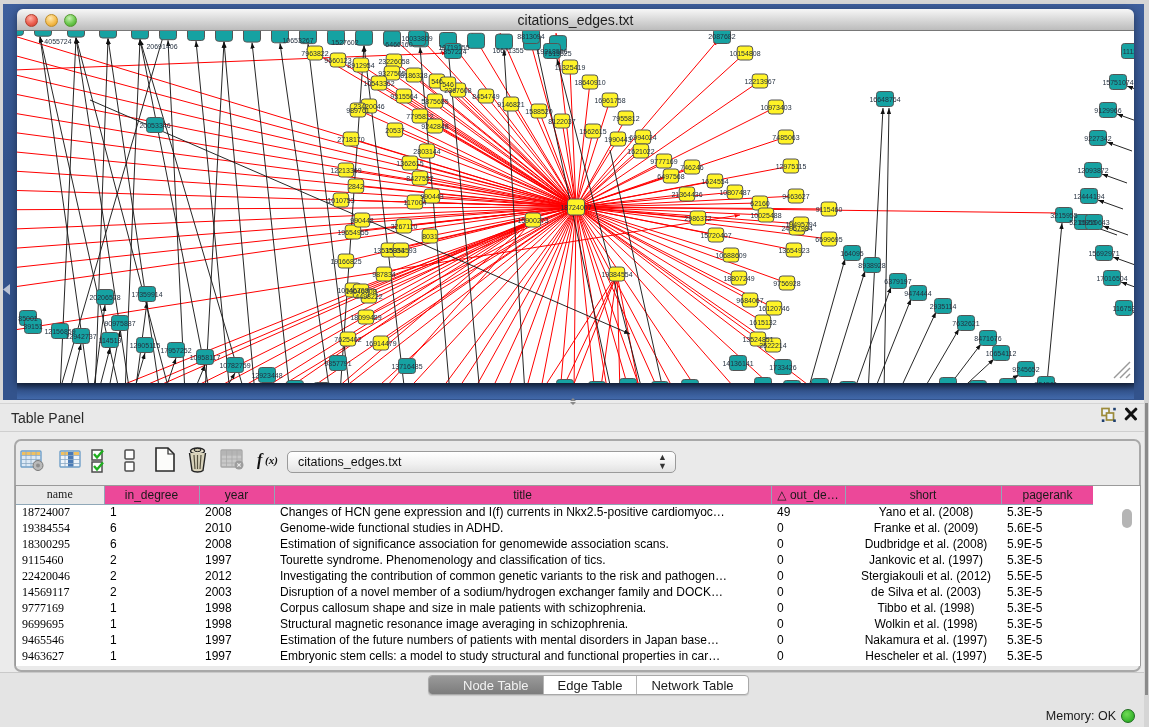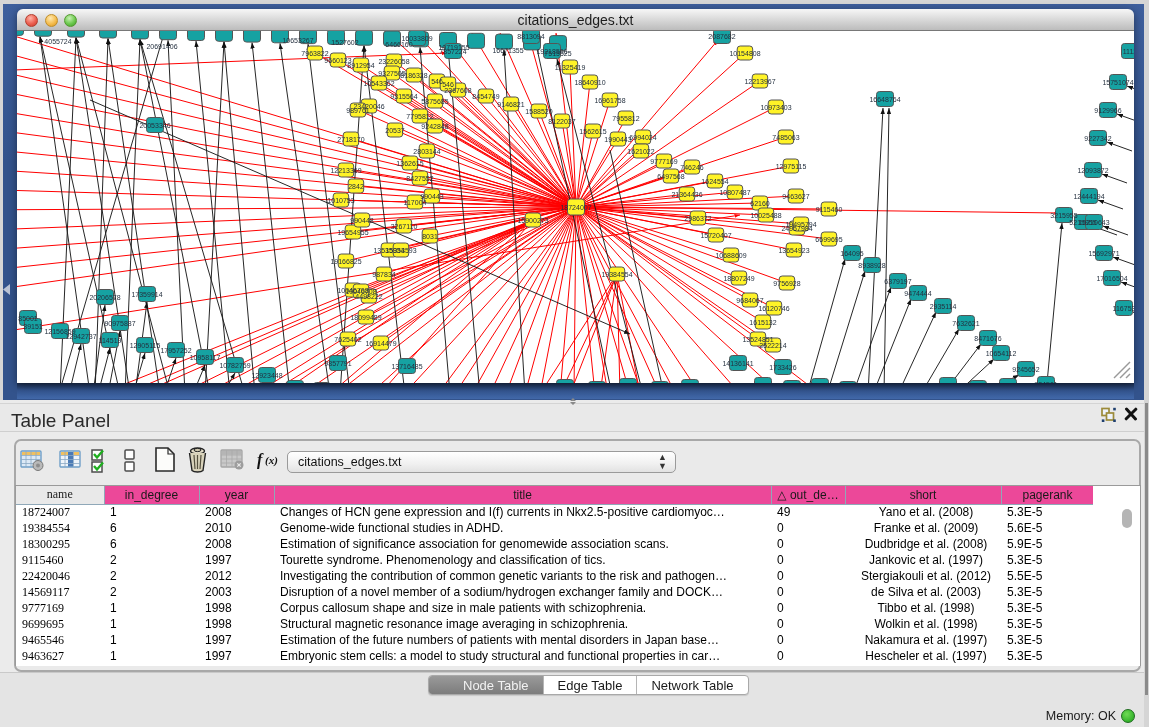--- a/index.html
+++ b/index.html
@@ -19,21 +19,21 @@
 #title { width:100%; text-align:center; font-size:14px; color:#1e1e1e; line-height:23px; }
 .tl { position:absolute; top:5px; width:13px; height:13px; border-radius:50%; }
 #tlr { left:8px; background:radial-gradient(circle at 40% 30%, #ffb3a7, #ec5f50 55%, #c33a28); border:1px solid #b33e2e;}
 #tly { left:27.5px; background:radial-gradient(circle at 40% 30%, #ffe9b0, #f5bd4f 55%, #d8941f); border:1px solid #c08e28;}
 #tlg { left:47px; background:radial-gradient(circle at 40% 30%, #c8f0b4, #6cc94e 55%, #3f9a28); border:1px solid #53982e;}
 #graph { left:0px; top:22px; width:1117px; height:352px; background:#fff; overflow:hidden; }
 
 #tpanel { left:0; top:400px; width:1144px; height:327px; background:#ebebeb; }
 #tpheadwrap { left:0px; top:3px; width:1144px; height:29px; background:#e9e9e9;
   border-top:1px solid #d4d4d4; border-bottom:1px solid #cfcfcf; }
-#tphead { position:absolute; left:11px; top:6px; font-size:19px; color:#2a2a2a; }
+#tphead { position:absolute; left:11px; top:6px; font-size:14px; color:#2a2a2a; }
 #floaticon { left:1101px; top:7px; width:16px; height:16px; }
 #closex { left:1124px; top:7px; width:14px; height:14px; }
 #container { left:14px; top:439px; width:1127px; height:233px; background:#eaeaea;
   border:2px solid #a8a8a8; border-radius:7px; }
 
 #toolbar { left:16px; top:444px; width:1123px; height:40px; }
 #dropdown { left:287px; top:451px; width:389px; height:22px; border:1px solid #9a9a9a; border-radius:5px;
   background:linear-gradient(180deg,#ffffff,#f0f0f0 60%,#e2e2e2); font-size:12.5px; color:#111;
   line-height:21px; padding-left:10px; }
 #ddarrows { left:658px; top:453px; font-size:9px; color:#333; line-height:9px; }

